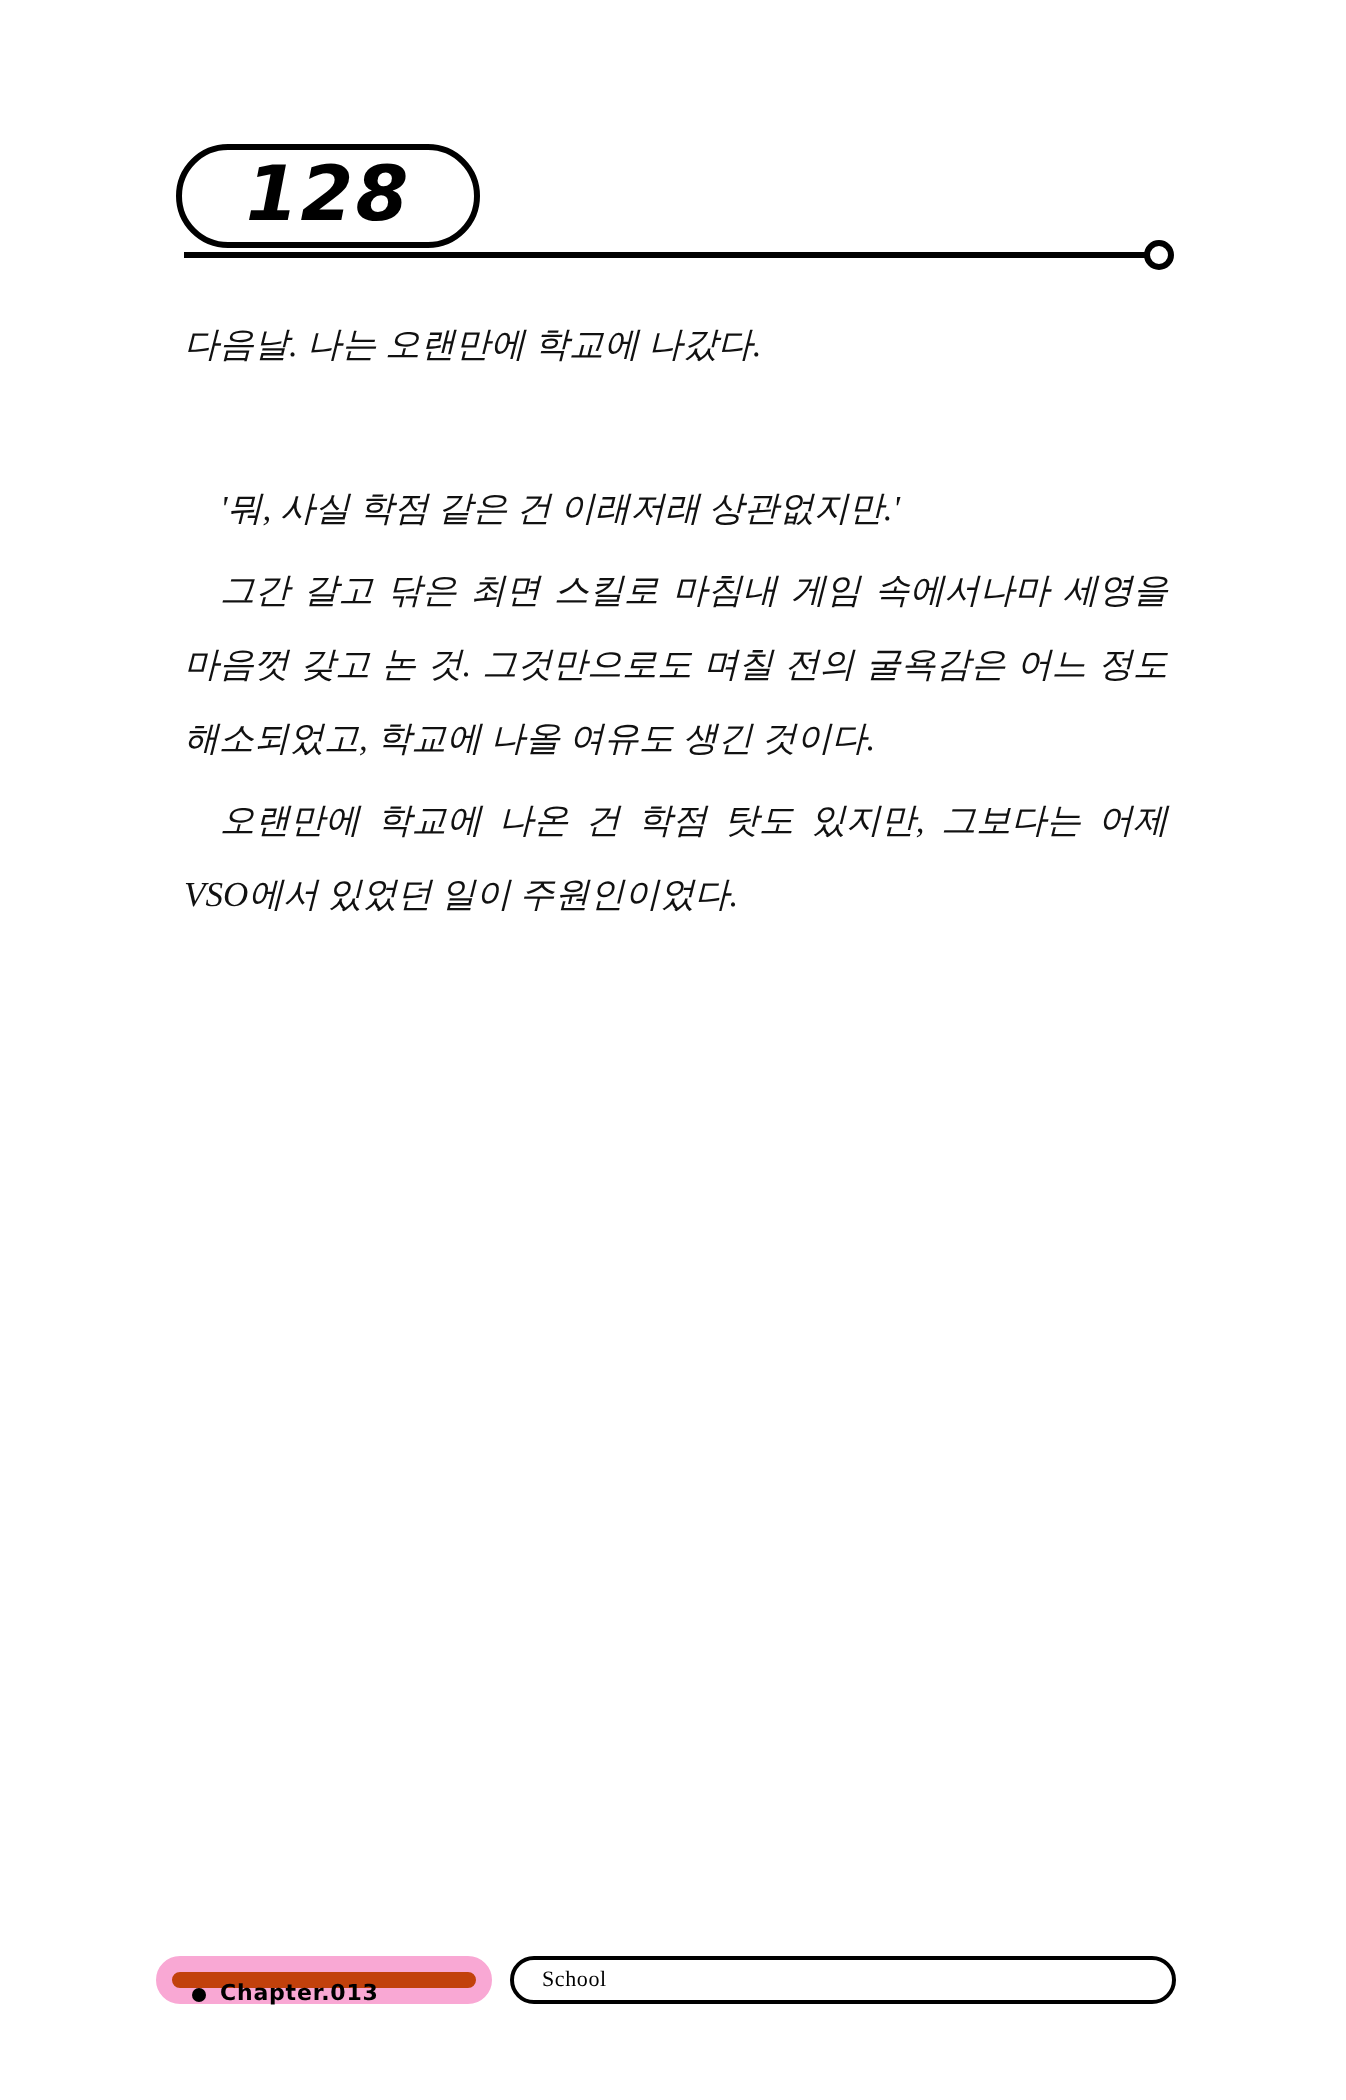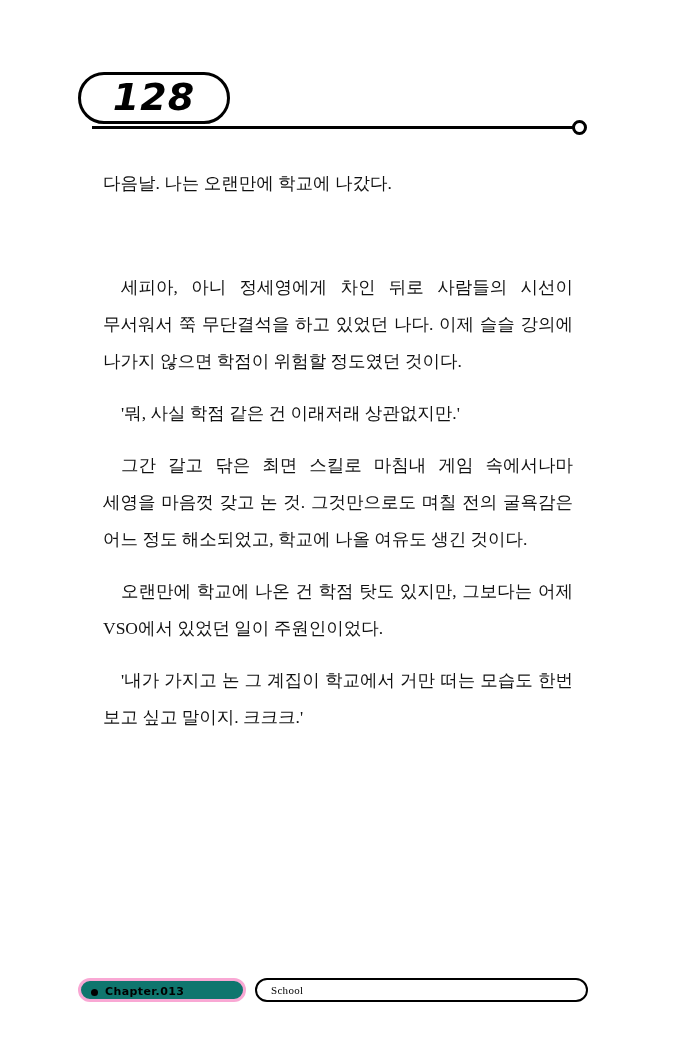--- a/index.html
+++ b/index.html
@@ -19,21 +19,21 @@
   .page {
     position: absolute;
     inset: 0;
     width: 673px;
     height: 1050px;
   }
 
   
   .page-number-wrap {
     position: absolute;
-    left: 78px;
+    left: 88px;
     top: 72px;
     width: 160px;
     height: 54px;
   }
   .page-number-badge {
     position: absolute;
     left: 0;
     top: 0;
     width: 152px;
     height: 52px;
@@ -86,44 +86,45 @@
     top: 150px;
     width: 500px;
     font-size: 17.5px;
     line-height: 37px;
     color: #111;
     text-align: justify;
     text-justify: inter-character;
     word-break: keep-all;
   }
   .para {
-    margin: 15px;
+    margin: 4px;
     text-indent: 18px;
+    font-style: italic;
   }
   .para.noindent {
     text-indent: 0;
   }
   .gap-lg {
     height: 37px;
   }
   .gap-md {
     height: 37px;
   }
 
   
   .footer-chapter {
     position: absolute;
     left: 78px;
     top: 978px;
     width: 168px;
     height: 24px;
-    border: 3px solid #f9a8d4;
+    border: 8px solid #f9a8d4;
     border-radius: 12px;
     box-sizing: border-box;
-    background: #0f766e;
+    background: #c2410c;
   }
   .footer-chapter-dot {
     position: absolute;
     left: 10px;
     top: 8px;
     width: 7px;
     height: 7px;
     border-radius: 50%;
     background: #000;
   }
@@ -171,25 +172,23 @@
     <div class="page-number-badge"></div>
     <div class="page-number-text">128</div>
   </div>
 
   <div class="header-rule"></div>
   <div class="header-rule-dot"></div>
 
   <div class="body-text">
     <p class="para noindent">다음날. 나는 오랜만에 학교에 나갔다.</p>
     <div class="gap-lg"></div>
-    <p class="para">세피아, 아니 정세영에게 차인 뒤로 사람들의 시선이 무서워서 쭉 무단결석을 하고 있었던 나다. 이제 슬슬 강의에 나가지 않으면 학점이 위험할 정도였던 것이다.</p>
     <p class="para">'뭐, 사실 학점 같은 건 이래저래 상관없지만.'</p>
     <p class="para">그간 갈고 닦은 최면 스킬로 마침내 게임 속에서나마 세영을 마음껏 갖고 논 것. 그것만으로도 며칠 전의 굴욕감은 어느 정도 해소되었고, 학교에 나올 여유도 생긴 것이다.</p>
     <p class="para">오랜만에 학교에 나온 건 학점 탓도 있지만, 그보다는 어제 VSO에서 있었던 일이 주원인이었다.</p>
-    <p class="para">'내가 가지고 논 그 계집이 학교에서 거만 떠는 모습도 한번 보고 싶고 말이지. 크크크.'</p>
     <div class="gap-md"></div>
   </div>
 
   <div class="footer-chapter">
     <span class="footer-chapter-dot"></span>
     <span class="footer-chapter-text">Chapter.013</span>
   </div>
 
   <div class="footer-title">
     <span class="footer-title-text">School</span>

